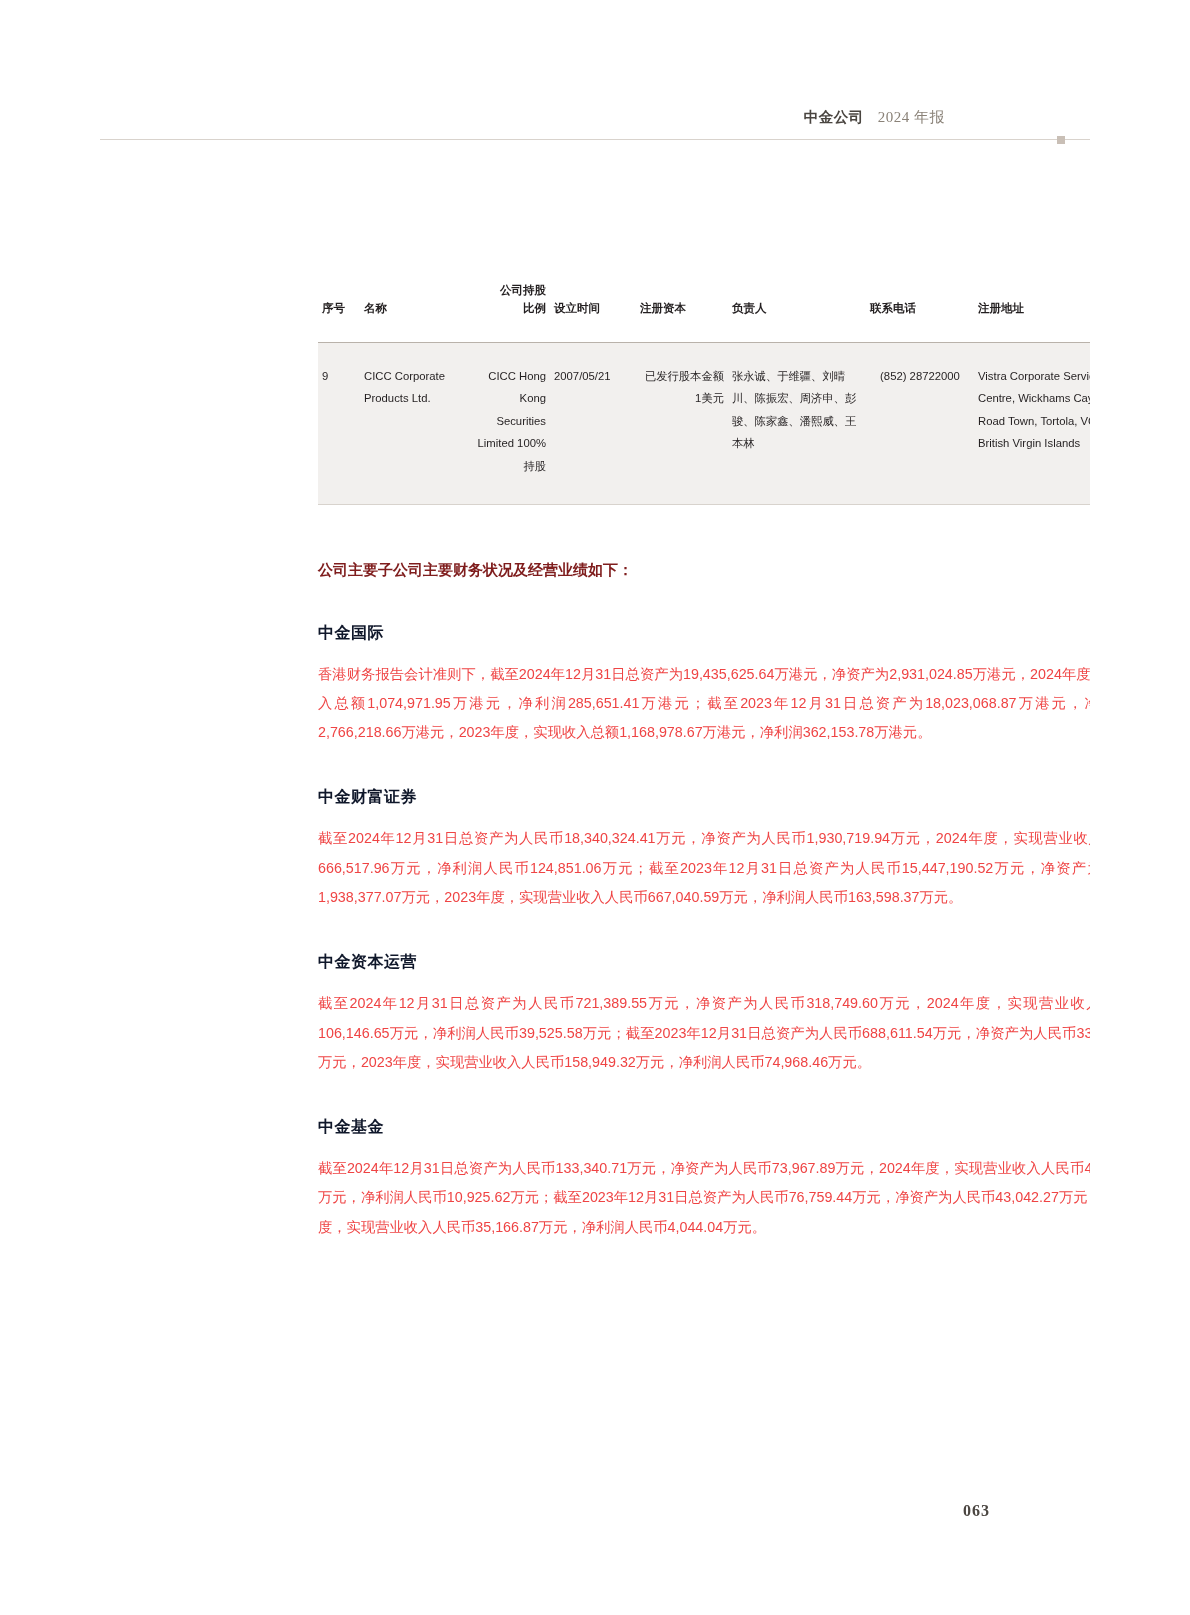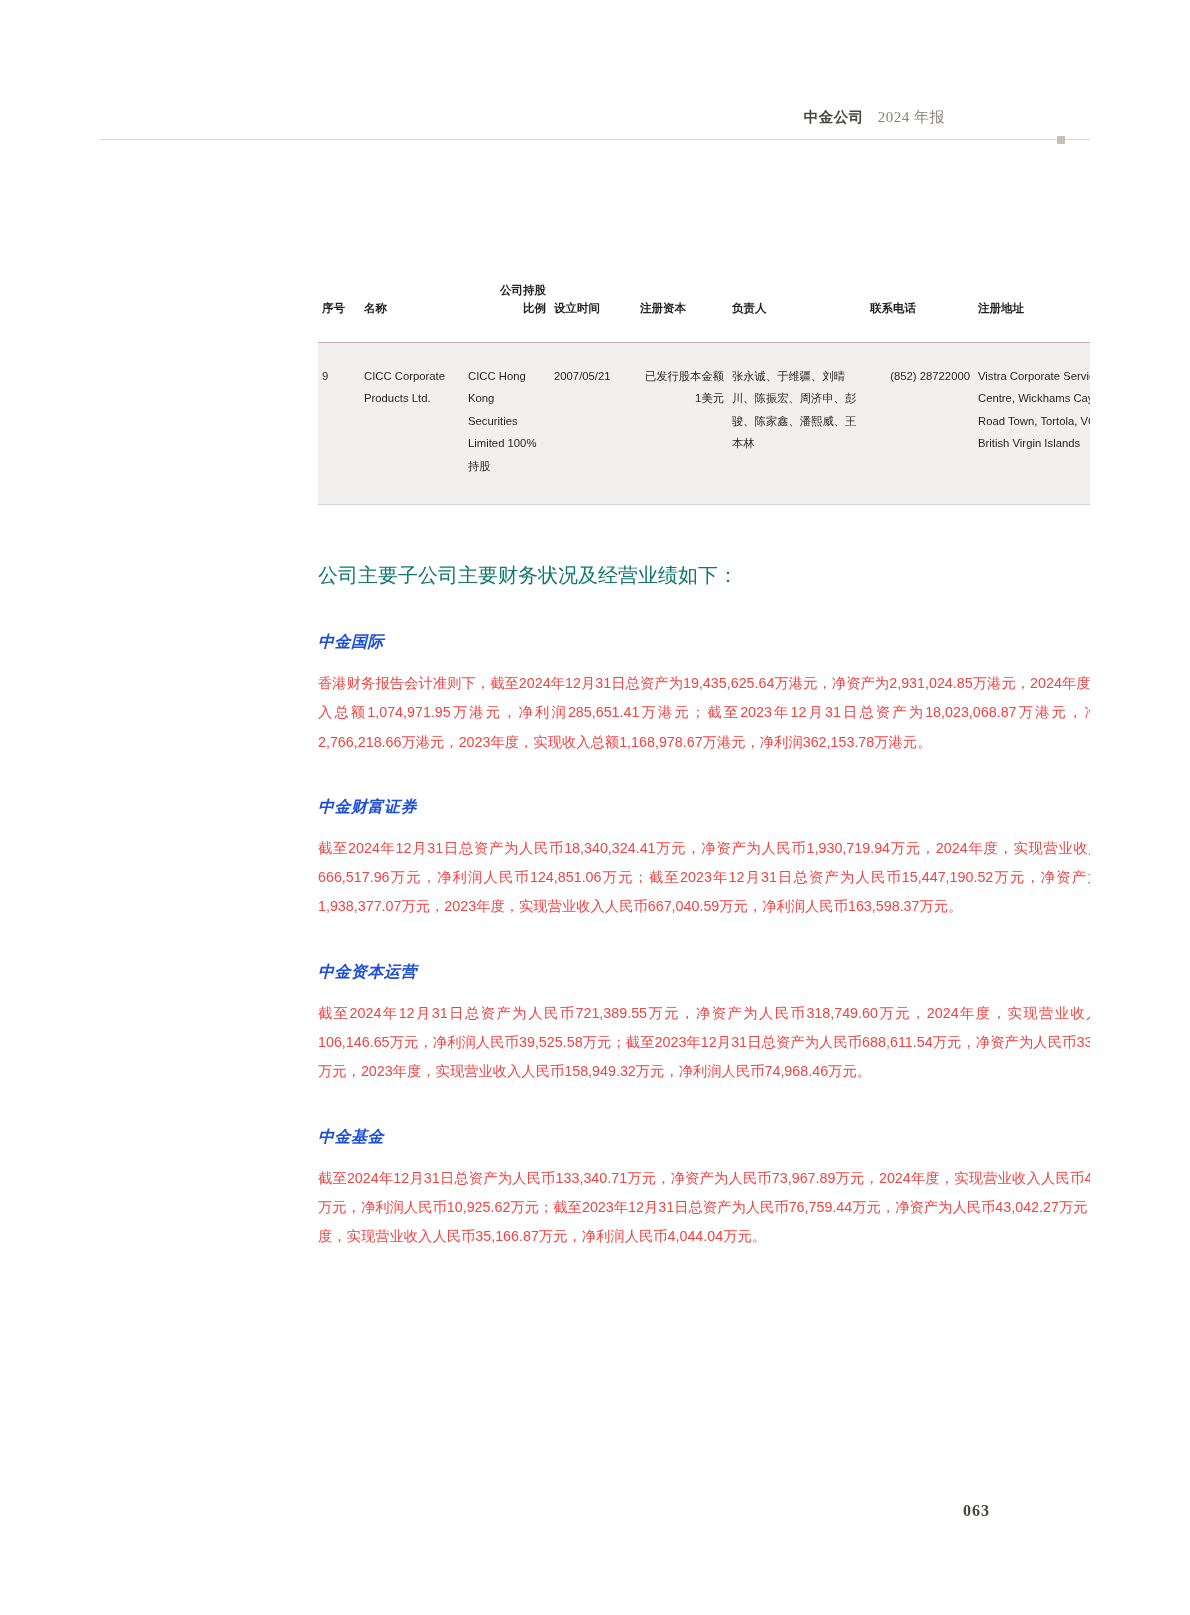--- a/index.html
+++ b/index.html
@@ -105,49 +105,49 @@
   .c-no      { width: 34px; }
   .c-name    { width: 96px; }
   .c-ratio   { width: 78px; text-align: right; }
   .c-date    { width: 78px; }
   .c-cap     { width: 84px; text-align: right; }
   .c-person  { width: 130px; }
   .c-phone   { width: 100px; }
   .c-addr    { width: 150px; }
   .c-biz     { width: 100px; }
 
-  th.c-ratio, td.c-ratio { text-align: left; }
+  th.c-ratio, td.c-ratio { text-align: right; }
   th.c-cap, td.c-cap { text-align: right; }
   th.c-phone { text-align: right; padding-right: 10px;}
-  td.c-phone { text-align: right; padding-right: 10px;}
+  td.c-phone { text-align: center; padding-right: 10px;}
 
   .ratio-head-top {
     display: block;
     text-align: right;
   }
 
   
   .content {
     position: absolute;
     left: 218px;
     top: 556px;
     width: 830px;
   }
   p.lead {
     margin: 0 0 38px 0;
-    font-size: 20px;
+    font-size: 15px;
     line-height: 1.9;
-    color: #0f766e;
+    color: #7f1d1d;
+    font-weight: bold;
   }
   h3.sec {
     margin: 0 0 16px 0;
     font-size: 16px;
     font-weight: 700;
-    font-style: italic;
-    color: #1d4ed8;
+    color: #0f172a;
     letter-spacing: 0.5px;
   }
   p.para {
     margin: 0 0 40px 0;
     font-size: 14.3px;
     line-height: 2.05;
     text-align: justify;
     text-justify: inter-ideograph;
     color: #ef4444;
   }

